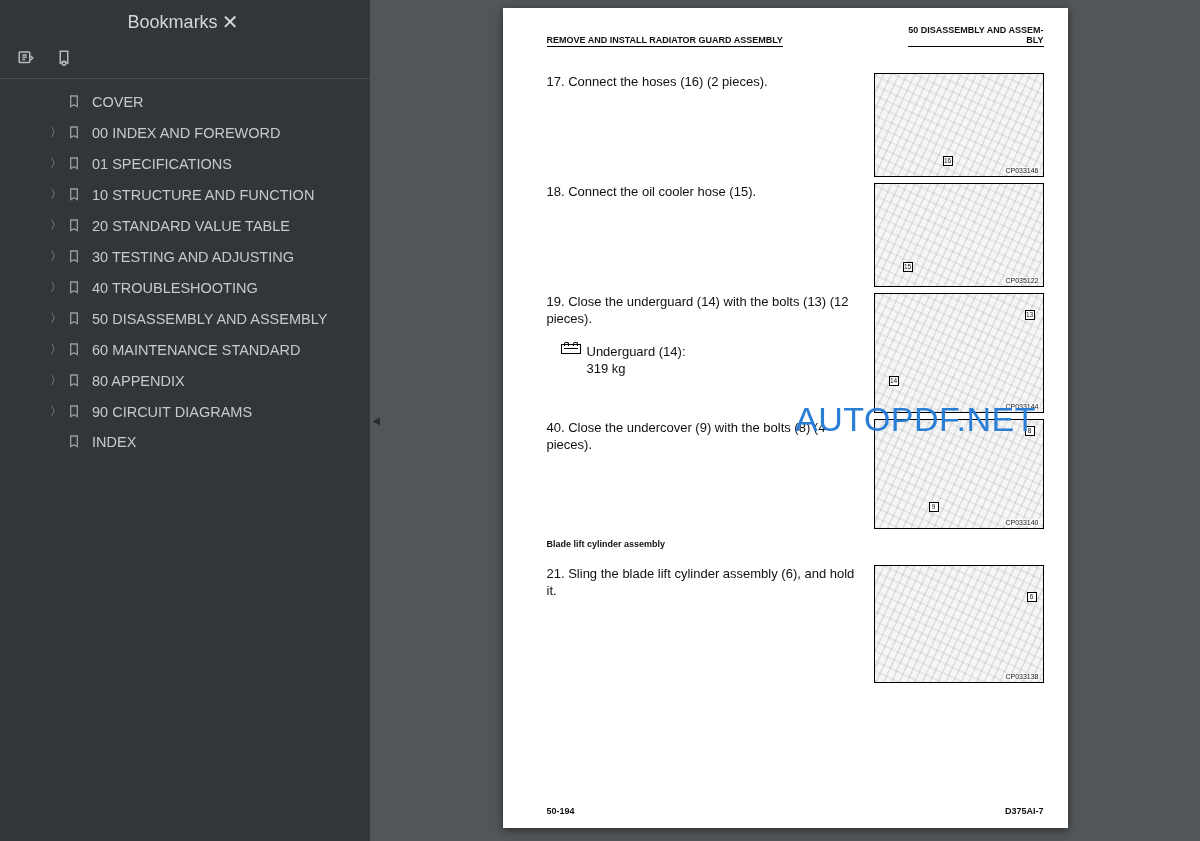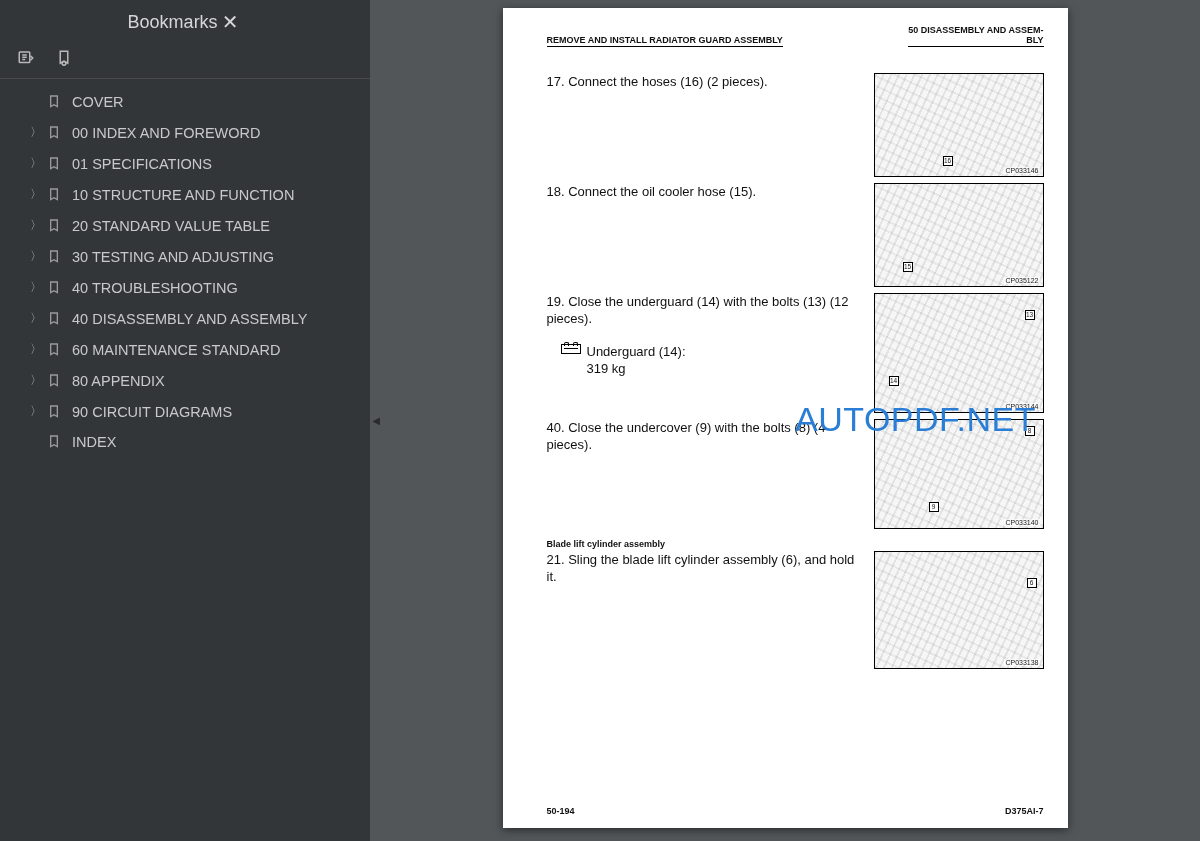--- a/index.html
+++ b/index.html
@@ -49,22 +49,23 @@
     width: 20px;
     height: 20px;
     display: inline-flex;
     align-items: center;
     justify-content: center;
     color: #b8b8b8;
     cursor: pointer;
   }
   .tool-icon svg { width: 18px; height: 18px; }
   .bookmark-list {
-    padding: 8px 0 0 12px;
+    padding: 8px 0 0 0;
     overflow-y: auto;
+    margin-left: 32px;
   }
   .bookmark-item {
     display: flex;
     align-items: center;
     padding: 7px 10px 7px 18px;
     cursor: pointer;
     font-size: 14.5px;
     color: #c9c9c9;
   }
   .expand-caret {
@@ -179,21 +180,21 @@
   .fig .callout {
     position: absolute;
     width: 10px; height: 10px;
     border: 1px solid #000;
     font-size: 6.5px;
     display: flex; align-items: center; justify-content: center;
     background: #fff;
   }
   .subheading {
     font-size: 9px; font-weight: 700;
-    margin-top: 10px; margin-bottom: 2px;
+    margin-top: 10px; margin-bottom: 16px;
   }
   .page-foot {
     position: absolute;
     bottom: 12px; left: 44px; right: 24px;
     display: flex; justify-content: space-between;
     font-size: 9px; font-weight: 700;
     border-top: 1px solid #fff;
   }
   .watermark {
     position: absolute;
@@ -297,21 +298,21 @@
         </span>
         <span class="bm-label">40 TROUBLESHOOTING</span>
       </div>
       <div class="bookmark-item">
         <span class="expand-caret">〉</span>
         <span class="bm-icon">
           <svg viewBox="0 0 24 24" fill="none" stroke="#9a9a9a" stroke-width="2">
             <path d="M7 3h10v16l-5-3-5 3V3z"></path>
           </svg>
         </span>
-        <span class="bm-label">40 DISASSEMBLY AND ASSEMBLY</span>
+        <span class="bm-label">50 DISASSEMBLY AND ASSEMBLY</span>
       </div>
       <div class="bookmark-item">
         <span class="expand-caret">〉</span>
         <span class="bm-icon">
           <svg viewBox="0 0 24 24" fill="none" stroke="#9a9a9a" stroke-width="2">
             <path d="M7 3h10v16l-5-3-5 3V3z"></path>
           </svg>
         </span>
         <span class="bm-label">60 MAINTENANCE STANDARD</span>
       </div>

